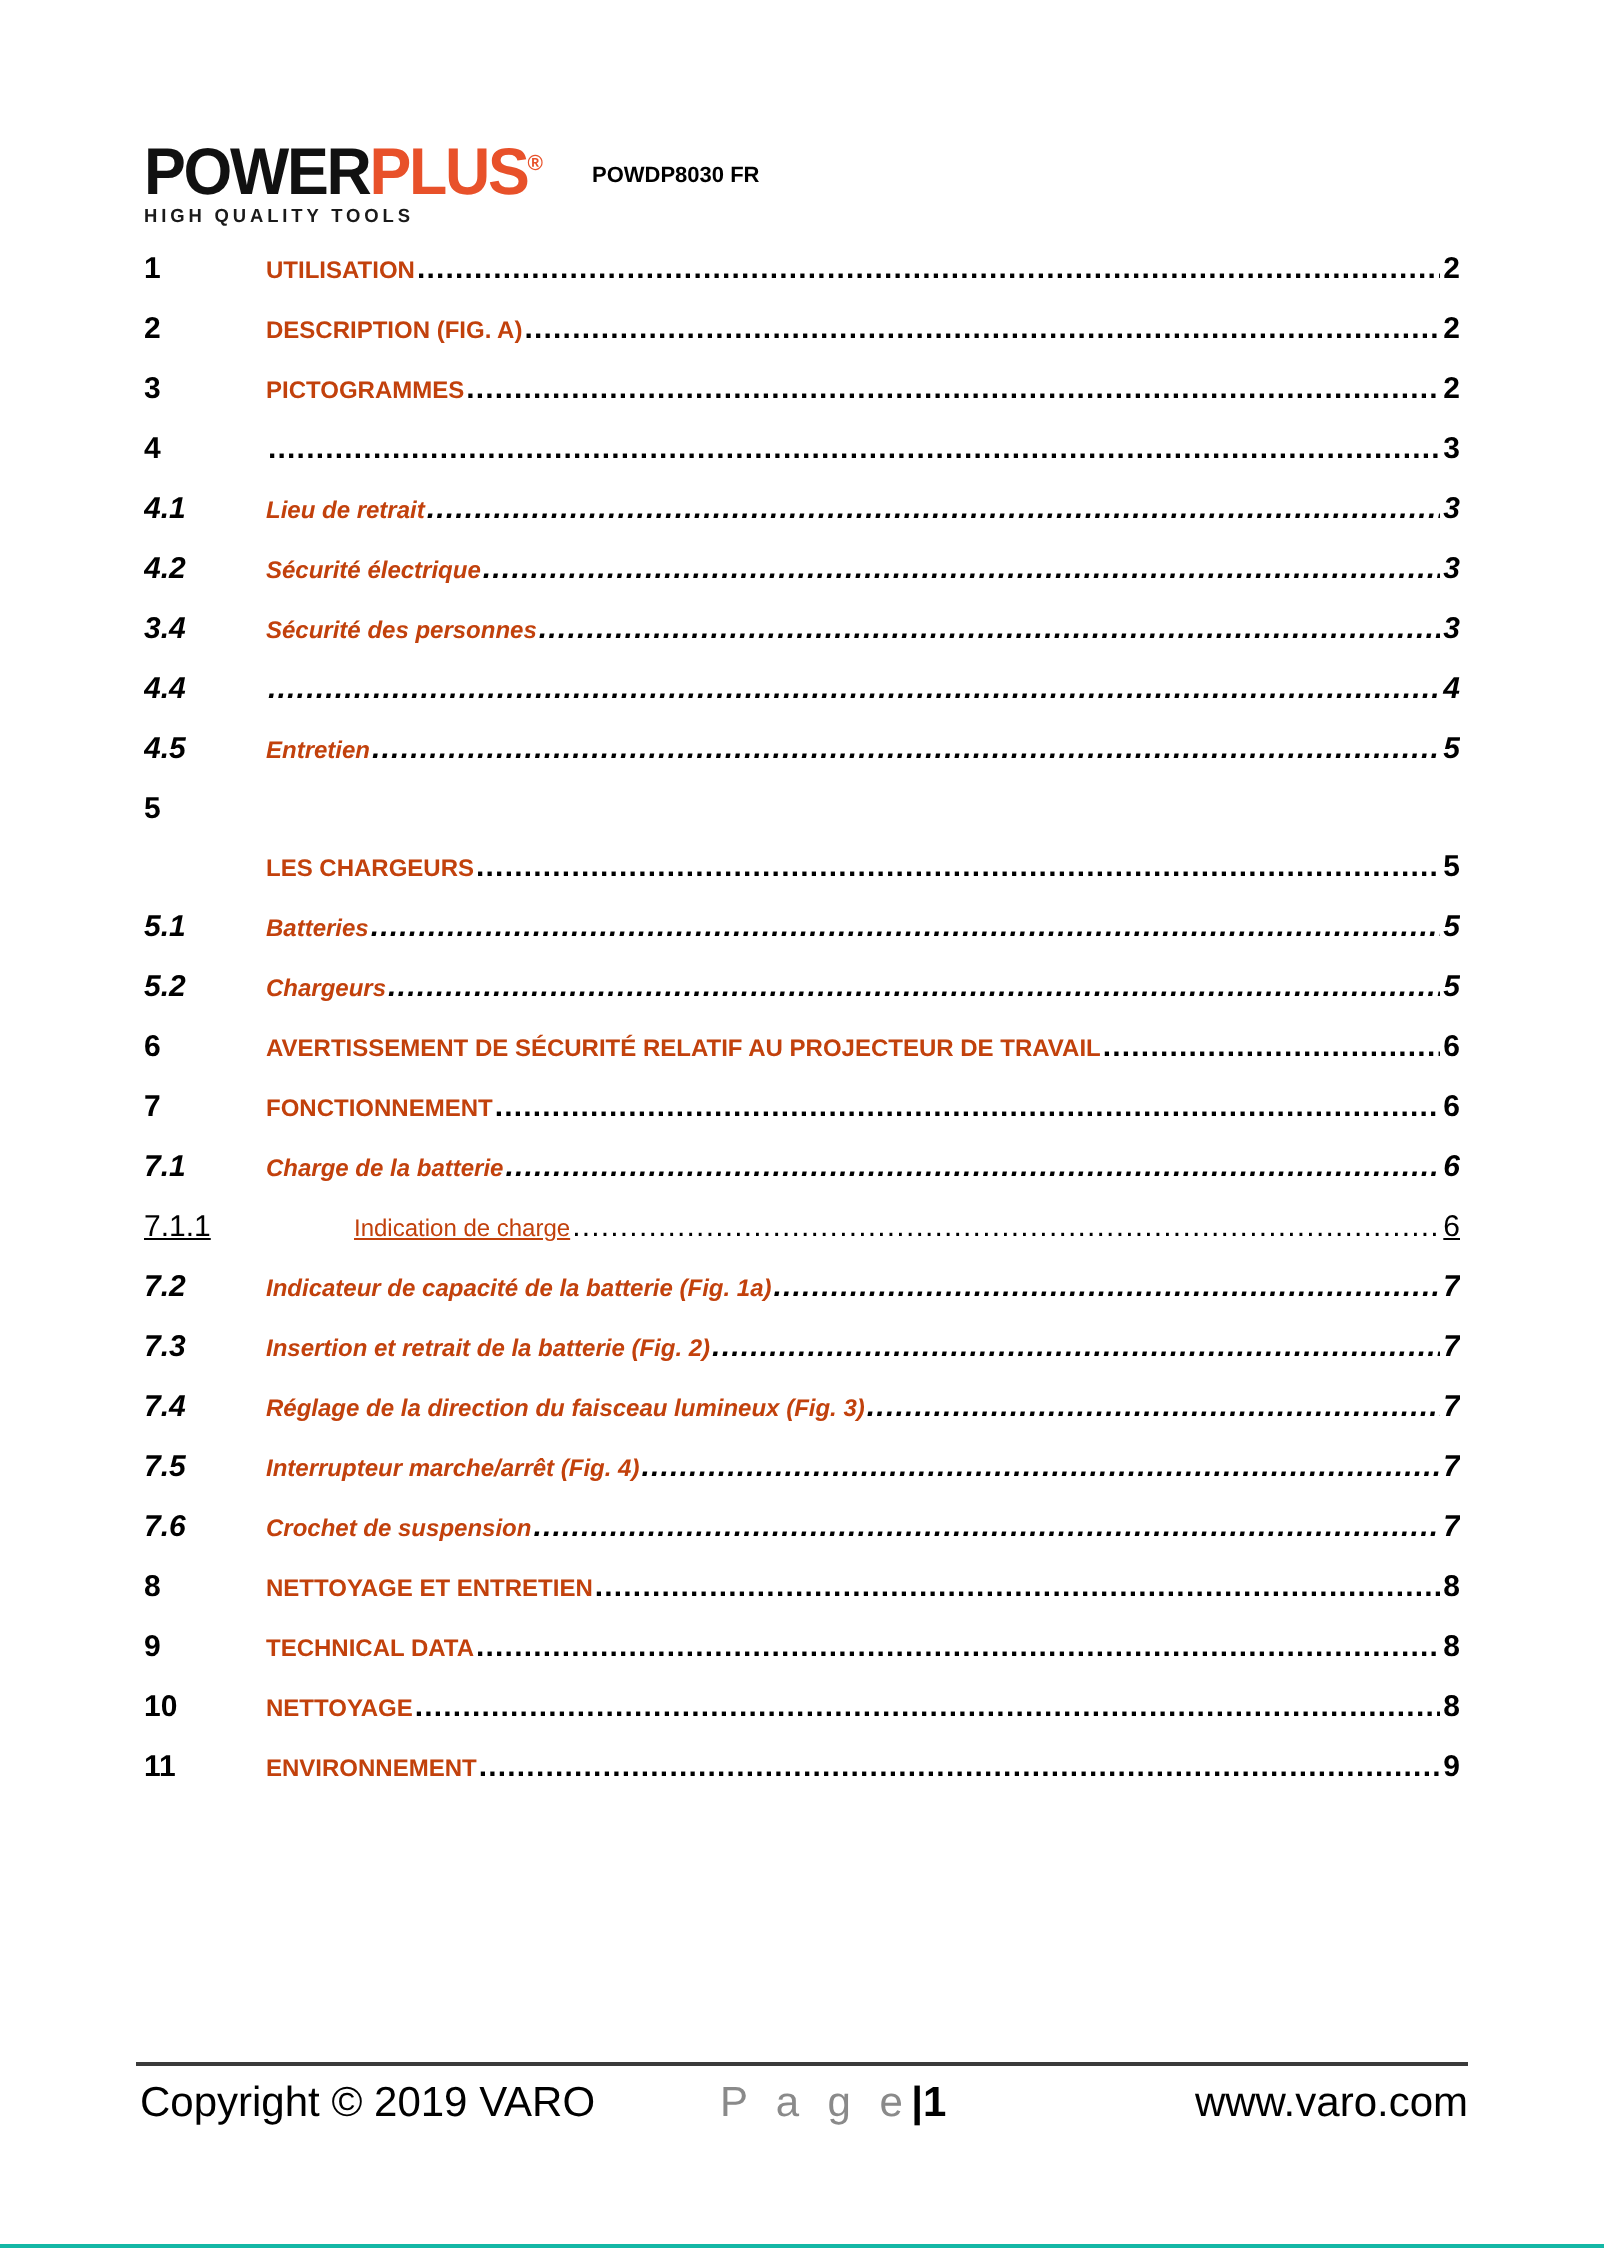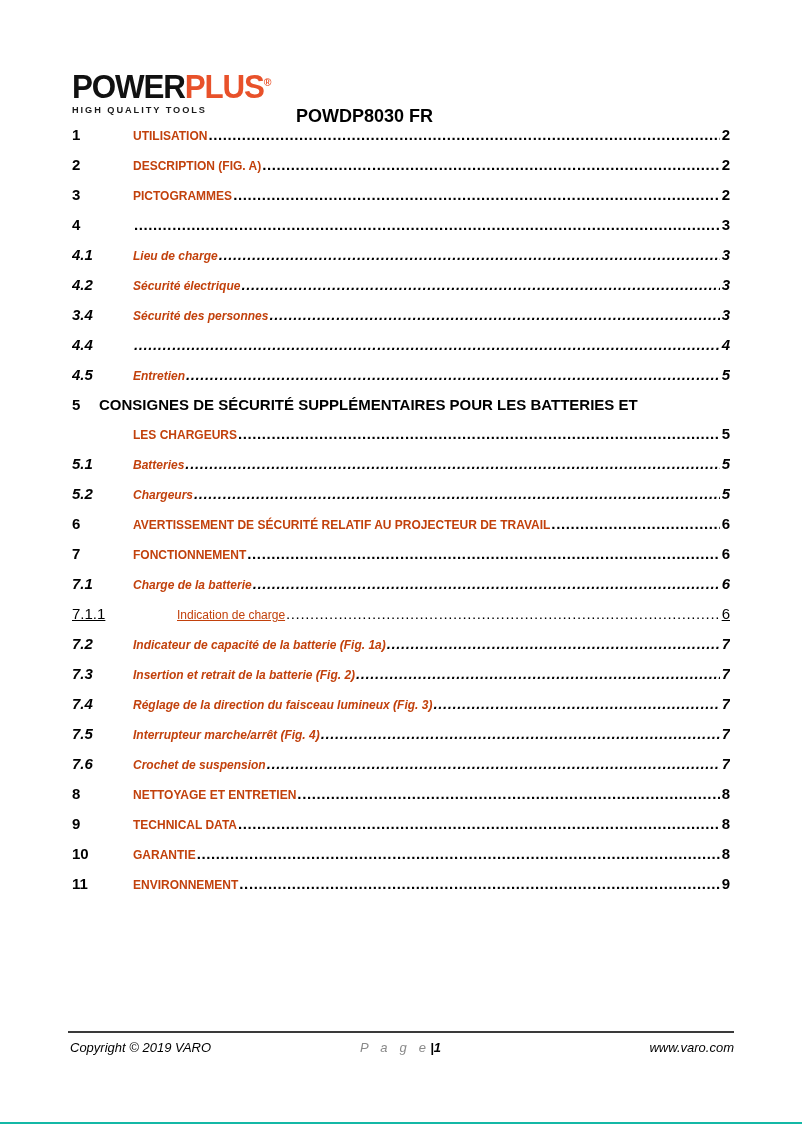--- a/index.html
+++ b/index.html
@@ -61,22 +61,22 @@
     font-weight: bold;
     letter-spacing: 2.0px;
     color: #1a1a1a;
     white-space: nowrap;
     transform: scaleX(0.97);
     transform-origin: left top;
   }
   .doc-code {
     position: absolute;
     left: 224px;
-    top: 40px;
-    font-size: 18px;
+    top: 16px;
+    font-size: 11px;
     font-weight: bold;
     color: #000;
     white-space: nowrap;
   }
 
   
   .toc {
     position: absolute;
     left: 72px;
     top: 126px;
@@ -174,22 +174,21 @@
     width: 666px;
   }
   .footer-rule {
     border-top: 2px solid #3a3a3a;
     width: 666px;
     margin: 0 0 7px 0;
   }
   .footer-row {
     position: relative;
     height: 22px;
-    font-size: 13px;
-    font-style: italic;
+    font-size: 21px;
   }
   .footer-left {
     position: absolute;
     left: 2px;
     top: 0;
     color: #000;
     white-space: nowrap;
   }
   .footer-center {
     position: absolute;
@@ -256,21 +255,21 @@
     </div>
 
     <div class="toc-entry lvl1">
       <span class="toc-num">4</span>
       <span class="toc-dots"></span>
       <span class="toc-page">3</span>
     </div>
 
     <div class="toc-entry lvl2">
       <span class="toc-num">4.1</span>
-      <span class="toc-title">Lieu de charge</span>
+      <span class="toc-title">Lieu de retrait</span>
       <span class="toc-dots"></span>
       <span class="toc-page">3</span>
     </div>
 
     <div class="toc-entry lvl2">
       <span class="toc-num">4.2</span>
       <span class="toc-title">Sécurité électrique</span>
       <span class="toc-dots"></span>
       <span class="toc-page">3</span>
     </div>
@@ -291,21 +290,20 @@
     <div class="toc-entry lvl2">
       <span class="toc-num">4.5</span>
       <span class="toc-title">Entretien</span>
       <span class="toc-dots"></span>
       <span class="toc-page">5</span>
     </div>
 
     <div class="toc-entry wrap lvl1">
       <div class="wrap-line1">
         <span class="wnum">5</span>
-        <span class="wtext">CONSIGNES DE SÉCURITÉ SUPPLÉMENTAIRES POUR LES BATTERIES ET</span>
       </div>
       <div class="wrap-line2">
         <span class="toc-indent"></span>
         <span class="toc-title">LES CHARGEURS</span>
         <span class="toc-dots"></span>
         <span class="toc-page">5</span>
       </div>
     </div>
 
     <div class="toc-entry lvl2">
@@ -395,21 +393,21 @@
 
     <div class="toc-entry lvl1">
       <span class="toc-num">9</span>
       <span class="toc-title">TECHNICAL DATA</span>
       <span class="toc-dots"></span>
       <span class="toc-page">8</span>
     </div>
 
     <div class="toc-entry lvl1">
       <span class="toc-num">10</span>
-      <span class="toc-title">GARANTIE</span>
+      <span class="toc-title">NETTOYAGE</span>
       <span class="toc-dots"></span>
       <span class="toc-page">8</span>
     </div>
 
     <div class="toc-entry lvl1">
       <span class="toc-num">11</span>
       <span class="toc-title">ENVIRONNEMENT</span>
       <span class="toc-dots"></span>
       <span class="toc-page">9</span>
     </div>

